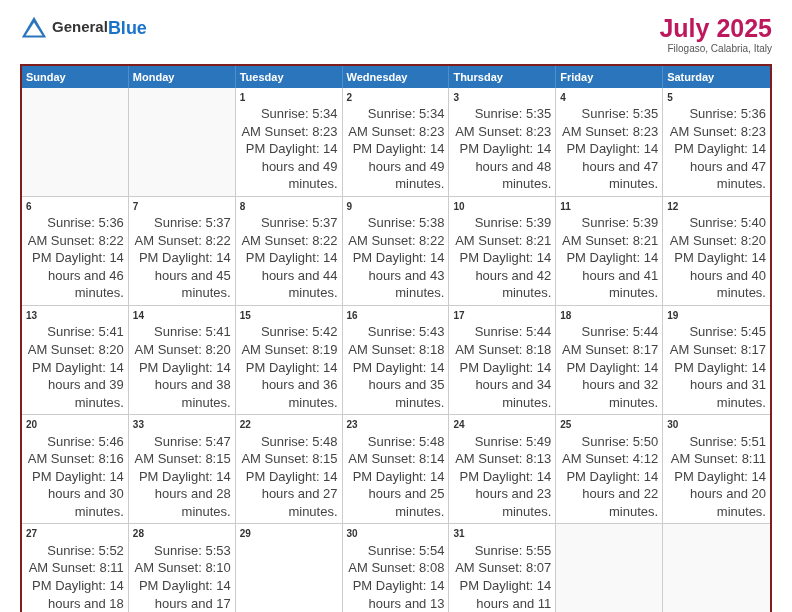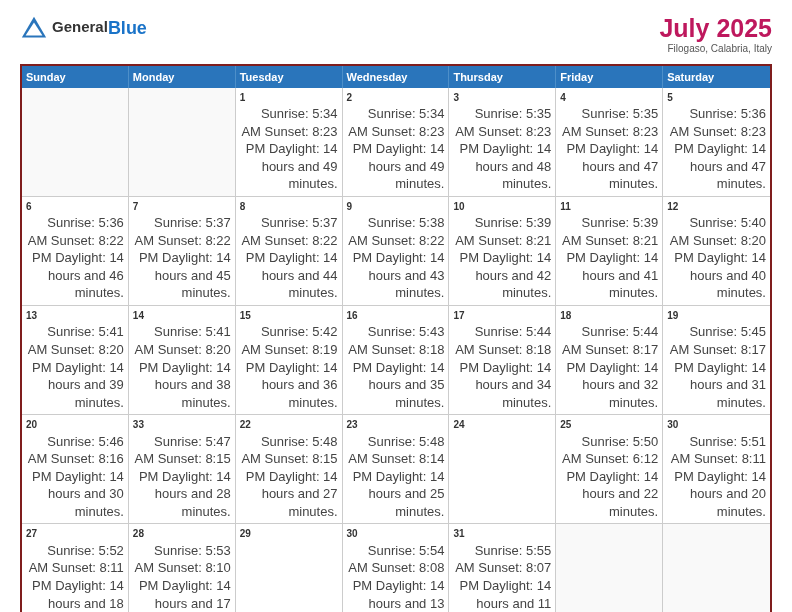--- a/index.html
+++ b/index.html
@@ -291,25 +291,28 @@
 Daylight: 14 hours and 27 minutes.</div>
           </div>
           <div class="cal-cell">
             <div class="day-number">23</div>
             <div class="cell-text">Sunrise: 5:48 AM
 Sunset: 8:14 PM
 Daylight: 14 hours and 25 minutes.</div>
           </div>
           <div class="cal-cell">
             <div class="day-number">24</div>
+            <div class="cell-text">Sunrise: 5:49 AM
+Sunset: 8:13 PM
+Daylight: 14 hours and 23 minutes.</div>
           </div>
           <div class="cal-cell">
             <div class="day-number">25</div>
             <div class="cell-text">Sunrise: 5:50 AM
-Sunset: 6:12 PM
+Sunset: 4:12 PM
 Daylight: 14 hours and 22 minutes.</div>
           </div>
           <div class="cal-cell">
             <div class="day-number">30</div>
             <div class="cell-text">Sunrise: 5:51 AM
 Sunset: 8:11 PM
 Daylight: 14 hours and 20 minutes.</div>
           </div>
         </div>
         <div class="cal-row">

